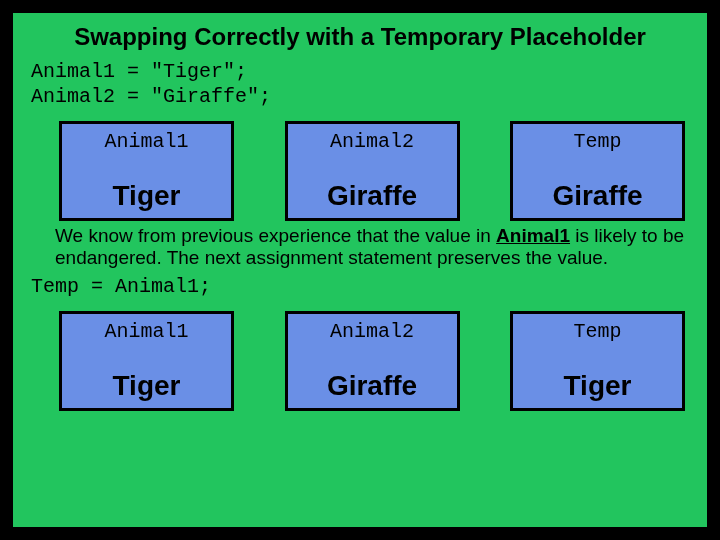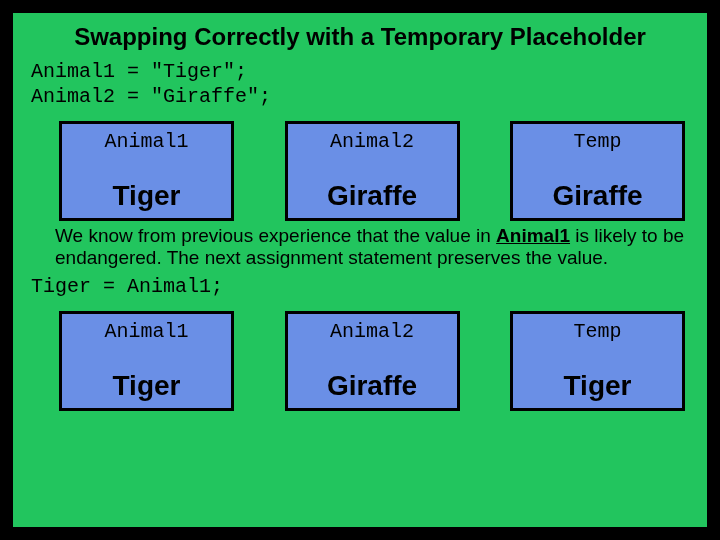--- a/index.html
+++ b/index.html
@@ -96,21 +96,21 @@
       <div class="box-label">Temp</div>
       <div class="box-value">Giraffe</div>
     </div>
   </div>
 
   <div class="para">
     <span>We know from previous experience that the value in </span><b class="u">Animal1</b><span> is likely to be endangered.  The next assignment statement preserves the value.</span>
   </div>
 
   <div class="code">
-    <div>Tiger = Animal1;</div>
+    <div>Temp = Animal1;</div>
   </div>
 
   <div class="row">
     <div class="box">
       <div class="box-label">Animal1</div>
       <div class="box-value">Tiger</div>
     </div>
     <div class="box">
       <div class="box-label">Animal2</div>
       <div class="box-value">Giraffe</div>

